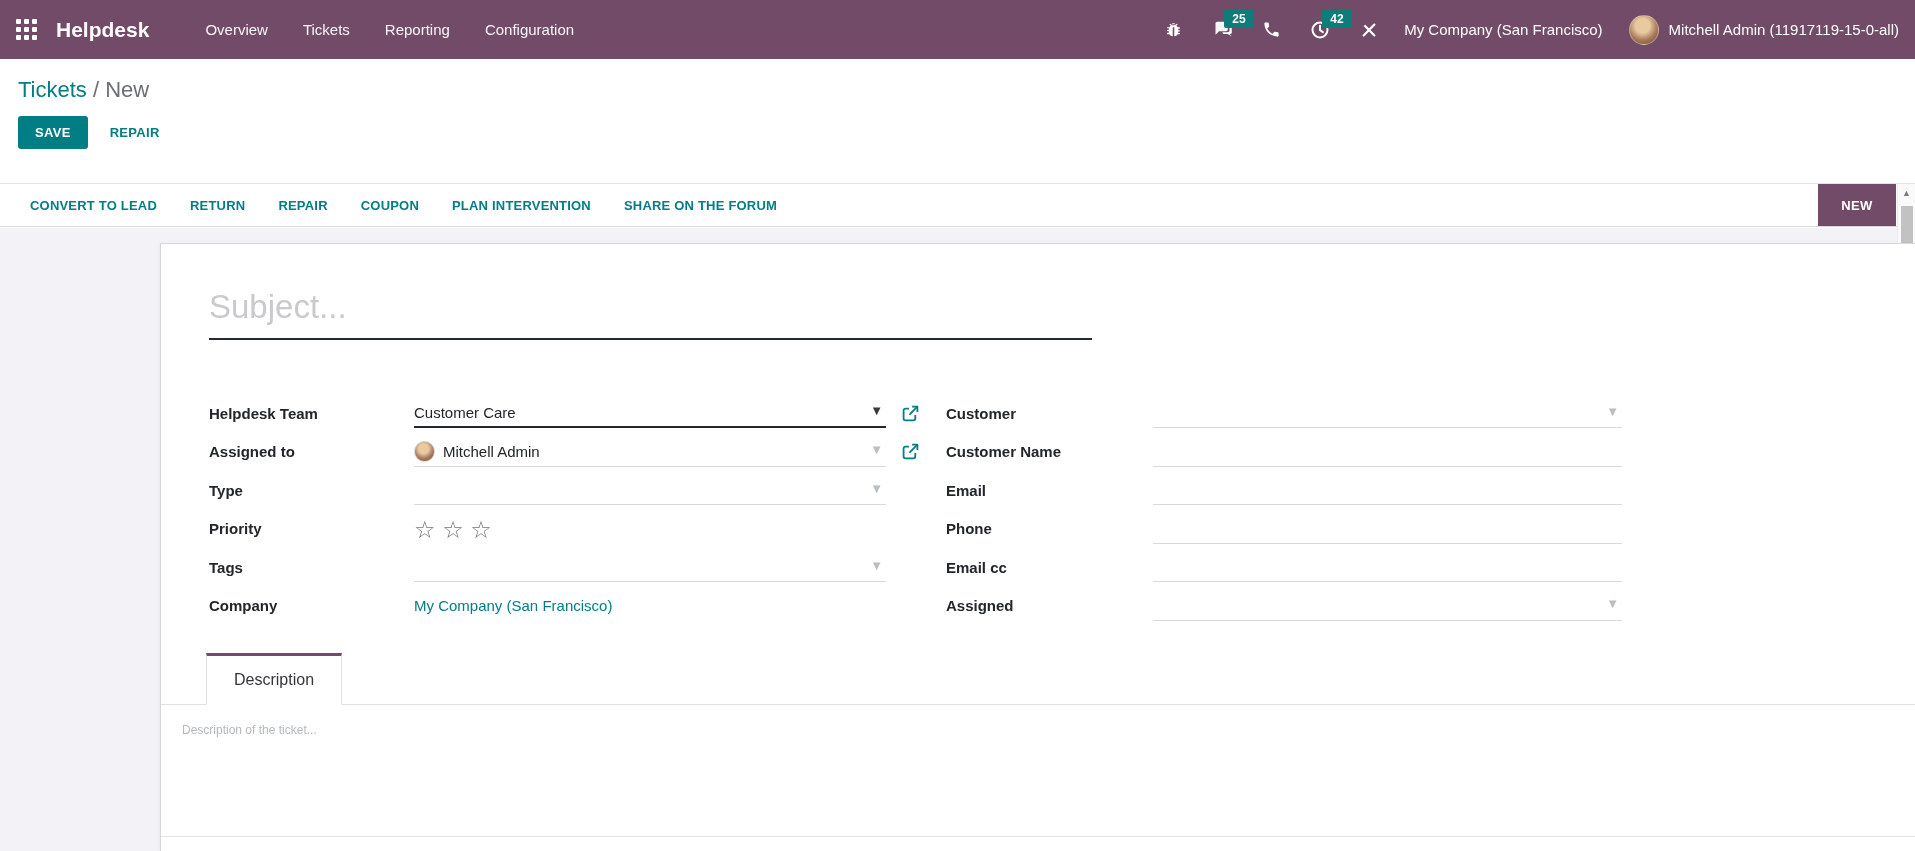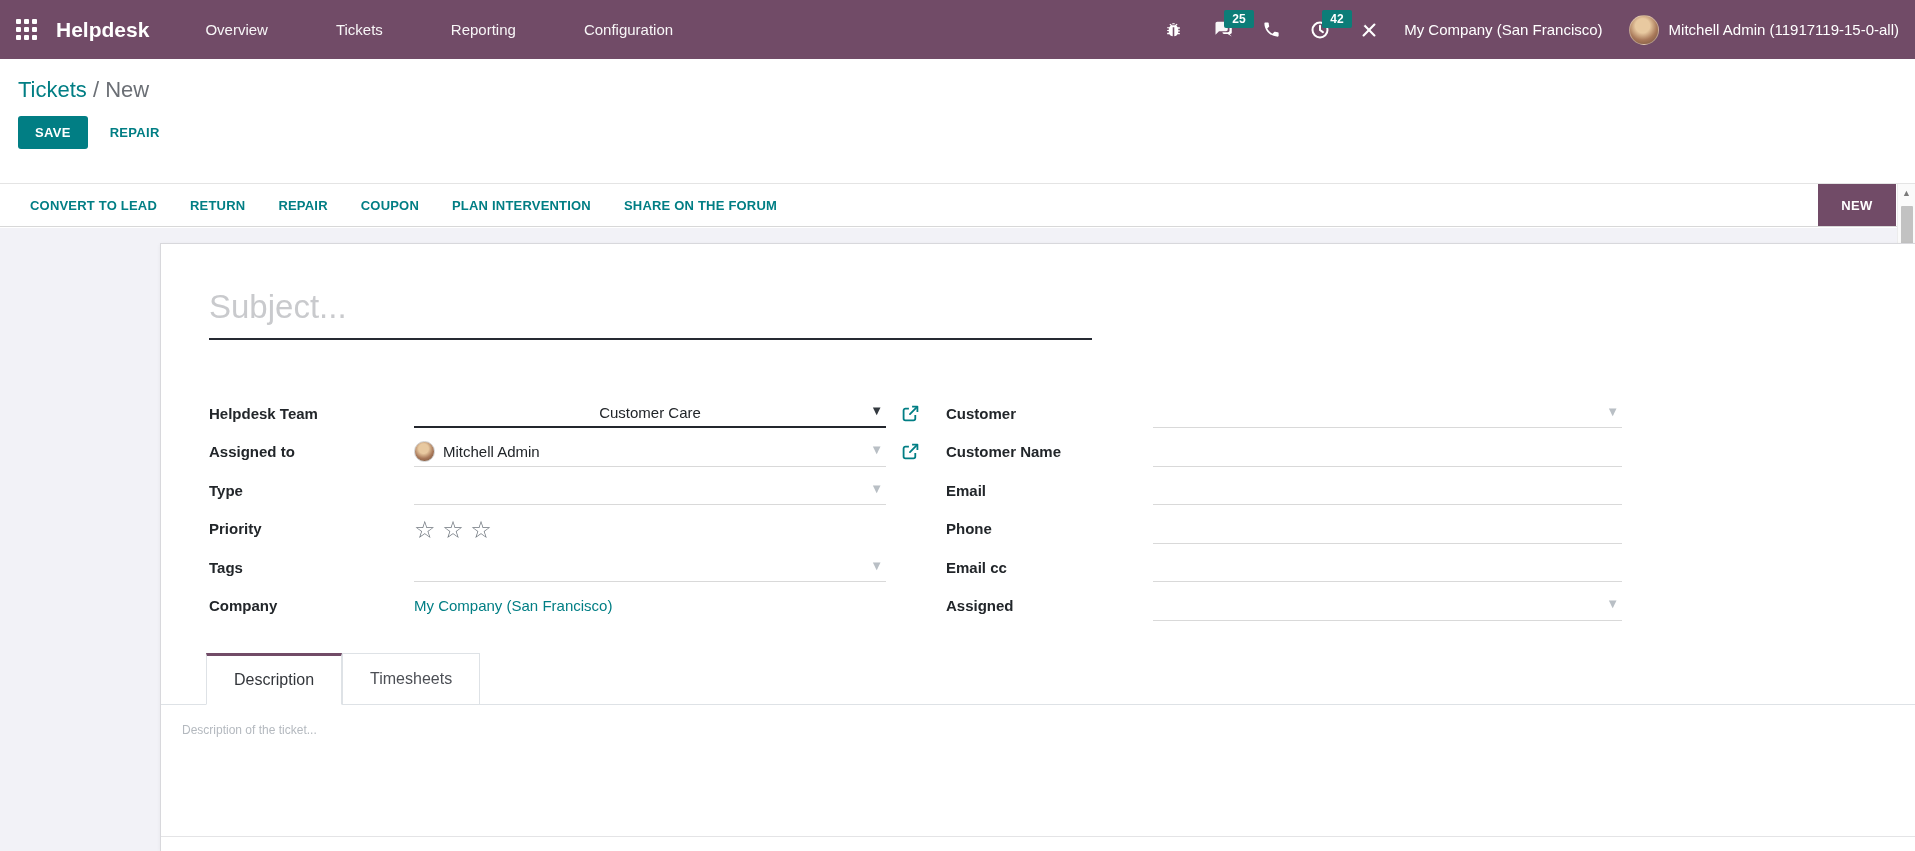--- a/index.html
+++ b/index.html
@@ -6,21 +6,21 @@
   html,body { width:1915px; height:851px; overflow:hidden; background:#fff;
               font-family:"Liberation Sans", sans-serif; color:#212529; }
 
   
   .navbar { position:absolute; left:0; top:0; width:1915px; height:59px;
             background:#714B67; display:flex; align-items:center; padding:0 16px; }
   .apps-grid { width:21px; height:21px; display:grid; grid-template-columns:repeat(3,5px);
                grid-template-rows:repeat(3,5px); gap:3px; cursor:pointer; }
   .apps-grid span { background:#fff; border-radius:1px; }
   .brand { color:#fff; font-size:21px; font-weight:bold; margin-left:19px; margin-right:54px; }
-  .nav-menu { display:flex; gap:64px; }
+  .nav-menu { display:flex; gap:31px; }
   .nav-menu .item { color:rgba(255,255,255,.95); font-size:15px; cursor:pointer; padding:20px 2px; }
   .nav-spacer { flex:1; }
   .systray { display:flex; align-items:center; gap:27px; margin-right:24px; }
   .tray-ico { position:relative; width:22px; height:22px; display:flex; align-items:center;
               justify-content:center; cursor:pointer; }
   .tray-ico svg { display:block; }
   .tray-badge { position:absolute; top:-9px; left:13px; background:#0C7D78; color:#fff;
                 font-size:12px; font-weight:bold; border-radius:2px; padding:3px 8px;
                 line-height:12px; }
   .nav-company { color:#fff; font-size:15px; margin-right:26px; cursor:pointer; }
@@ -78,21 +78,21 @@
   .fcol-left  { left:48px;  width:720px; }
   .fcol-right { left:785px; width:676px; }
   .frow { display:flex; align-items:center; height:38.5px; }
   .flabel { font-size:15px; font-weight:bold; color:#22262a; }
   .fcol-left  .flabel { width:205px; }
   .fcol-right .flabel { width:207px; }
   .fval { position:relative; height:30px; display:flex; align-items:center; font-size:15px; }
   .fcol-left  .fval { width:472px; }
   .fcol-right .fval { width:469px; }
   .u-light { border-bottom:1px solid #d9d9d9; }
-  .u-dark  { border-bottom:2px solid #23262d;justify-content:center; }
+  .u-dark  { border-bottom:2px solid #23262d; }
   .caret { position:absolute; right:3px; top:50%; transform:translateY(-58%); font-size:13px;
            color:#b9bfc5; cursor:pointer; line-height:1; }
   .caret.dark { color:#343a40; }
   .ext-link { margin-left:16px; cursor:pointer; display:flex; align-items:center; }
   .mini-avatar { width:21px; height:21px; border-radius:50%; margin-right:8px;
                  background:radial-gradient(circle at 45% 35%, #e8c9a0 0 30%, #a9795a 60%, #6b4a35 100%);
                  border:1px solid #d0d0d0; flex:none; }
   .stars { display:flex; gap:9px; font-size:24px; color:#6f767e; cursor:pointer; line-height:1;
            padding-top:2px; }
   .link-teal { color:#017E84; cursor:pointer; }
@@ -291,20 +291,19 @@
           <div class="flabel">Assigned</div>
           <div class="fval u-light">
             <span class="caret">▼</span>
           </div>
         </div>
       </div>
     </div>
 
     <div class="notebook-head">
       <div class="tab active">Description</div>
-      <div class="tab inactive">Timesheets</div>
     </div>
     <div class="notebook-body">
       <div class="desc-placeholder">Description of the ticket...</div>
     </div>
 
   </div>
 </div>
 
 </body></html>

